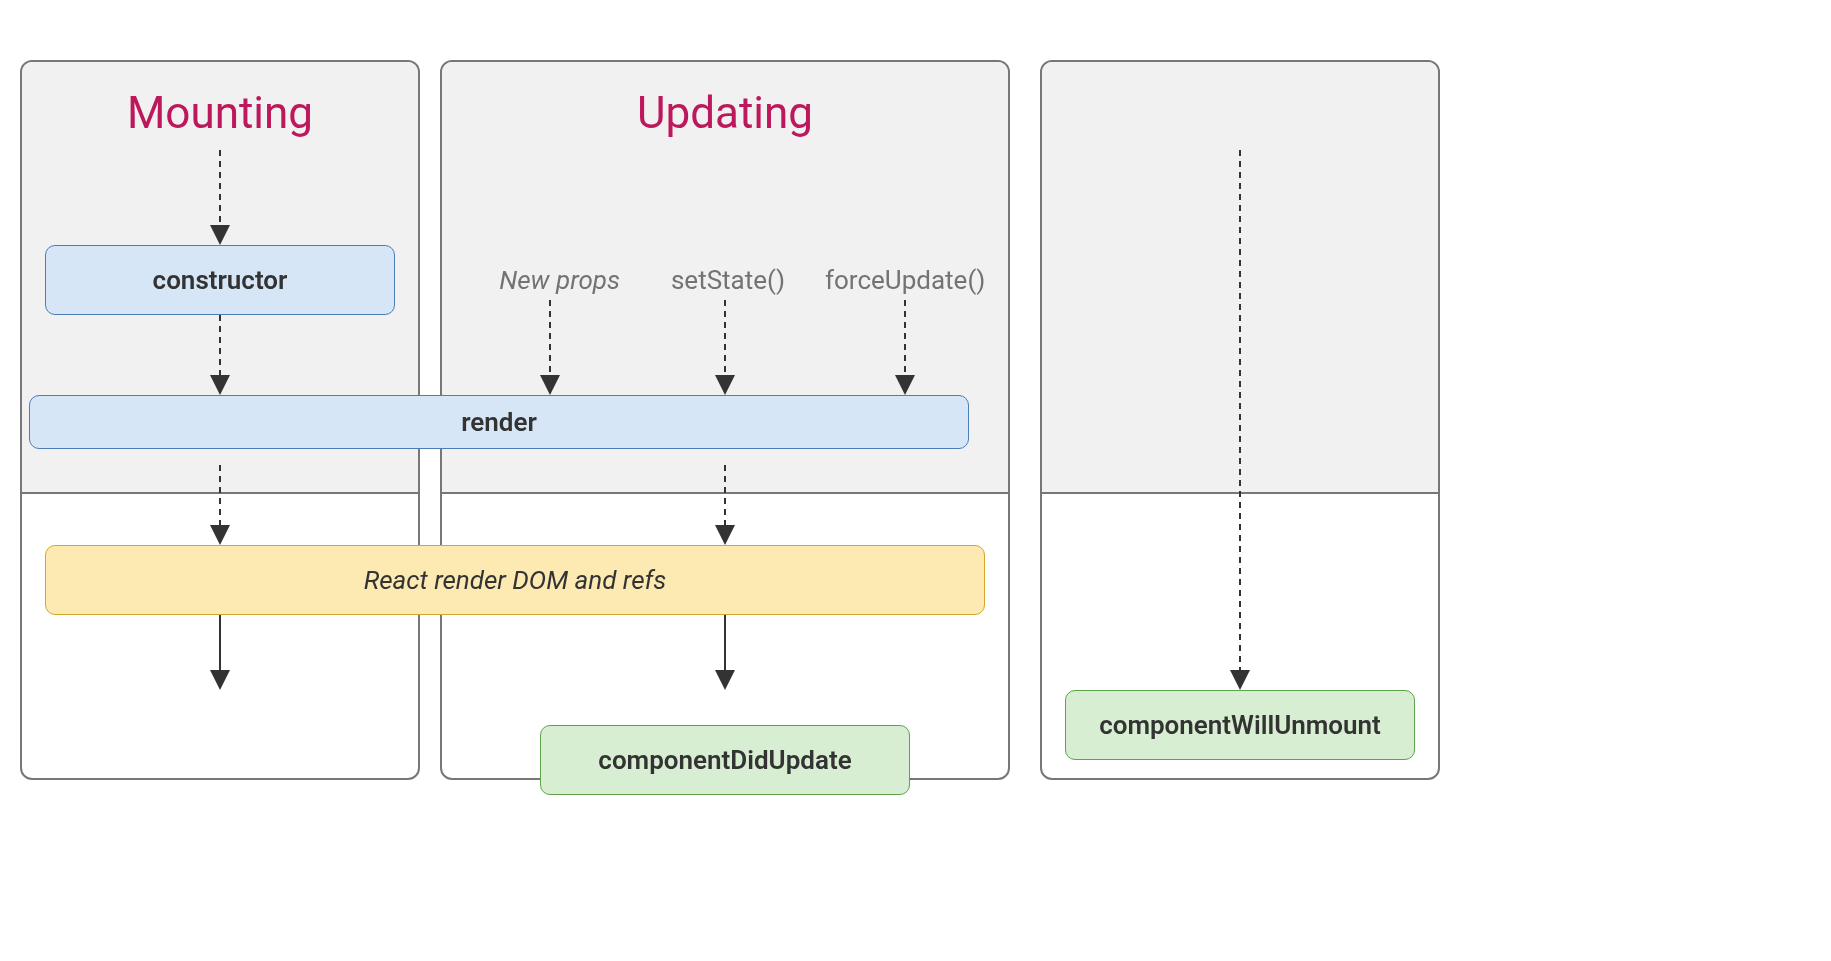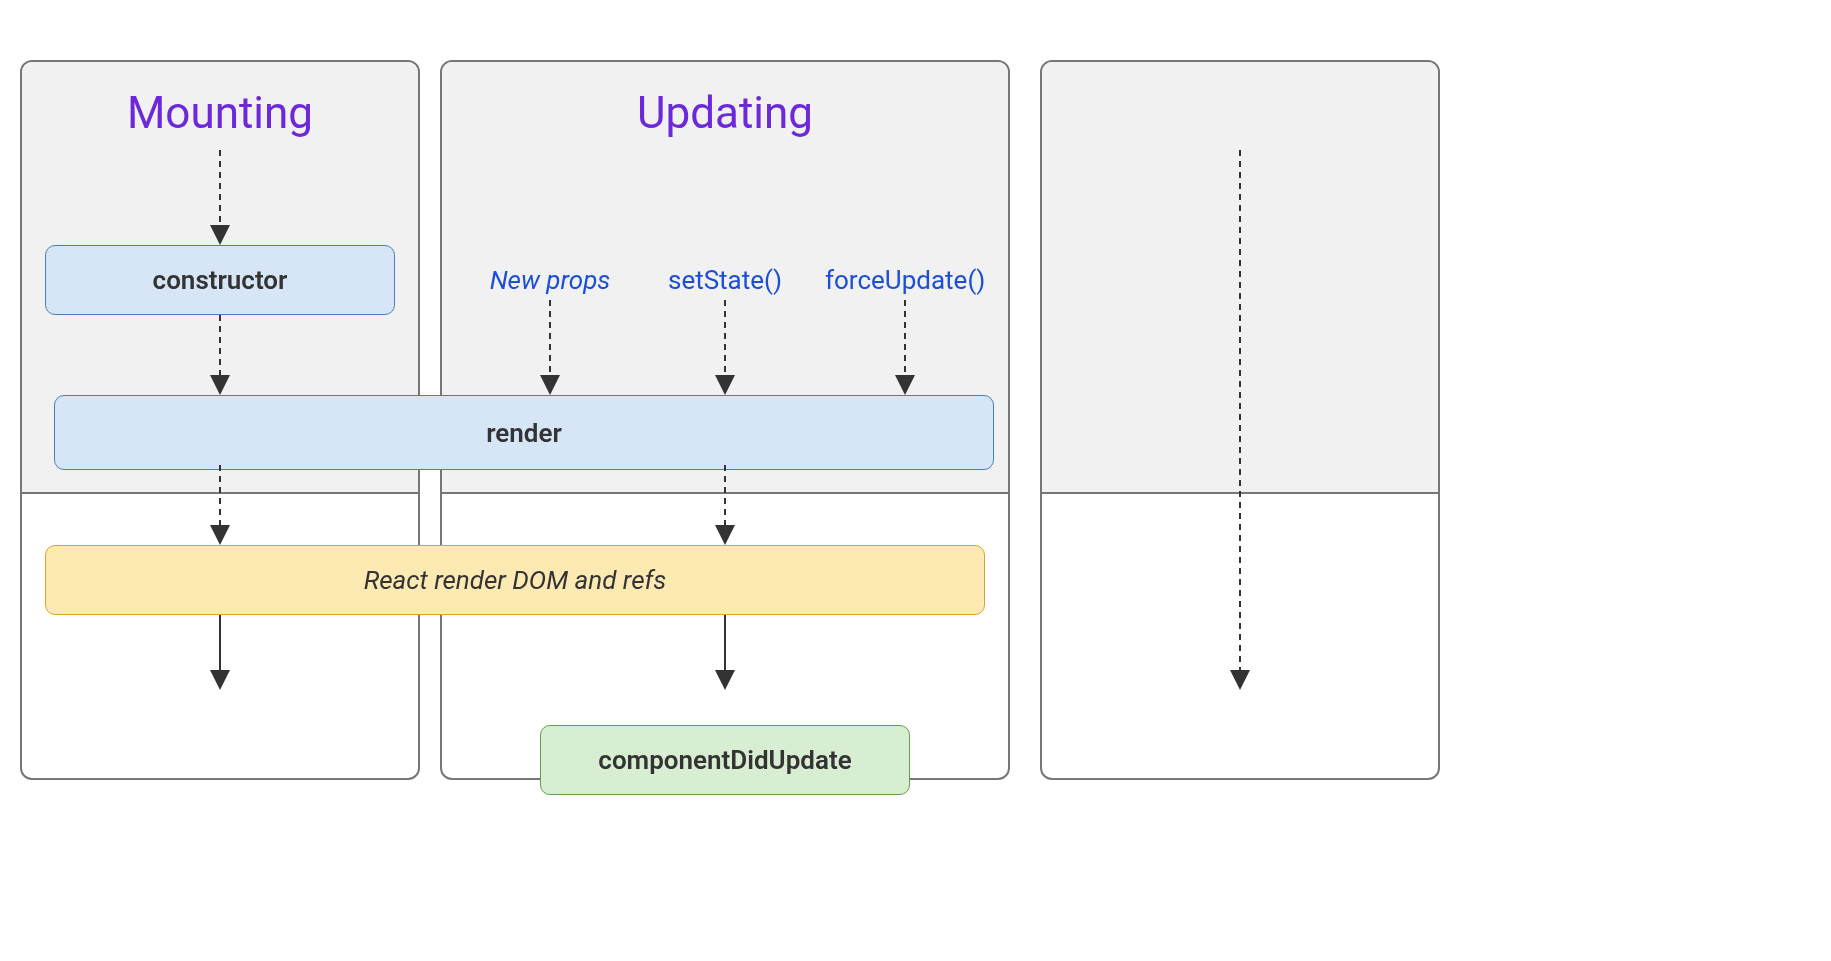--- a/index.html
+++ b/index.html
@@ -36,21 +36,21 @@
 }
 
 
 .col-title {
   position: absolute;
   left: 0;
   right: 0;
   text-align: center;
   font-size: 44px;
   font-weight: 400;
-  color: #6d28d9;
+  color: #be185d;
 }
 
 
 .lifecycle-box {
   position: absolute;
   border-radius: 10px;
   border: 1.5px solid;
   text-align: center;
   font-size: 26px;
   font-weight: 600;
@@ -61,22 +61,22 @@
   box-sizing: border-box;
 }
 .box-blue   { background: #d7e6f7; border-color: #4a7fb5; }
 .box-yellow { background: #fde9b2; border-color: #d6a62a; font-style: italic; font-weight: 400; }
 .box-green  { background: #d8eed2; border-color: #5fa24b; }
 
 
 .trigger-label {
   position: absolute;
   font-size: 26px;
-  color: #1d4ed8;
-  text-align: center;
+  color: #737373;
+  text-align: right;
 }
 .trigger-italic { font-style: italic; }
 
 
 .arrow-svg {
   position: absolute;
   overflow: visible;
 }
 </style>
 </head>
@@ -95,33 +95,36 @@
   </div>
 
   <div class="col" style="left:1040px; top:60px; width:400px; height:720px;">
     <div class="shaded" style="height:430px;"></div>
   </div>
 
   <div class="lifecycle-box box-blue" style="left:45px; top:245px; width:350px; height:70px;">
     <span>constructor</span>
   </div>
 
-  <div class="lifecycle-box box-blue" style="left:54px; top:395px; width:940px; height:75px;">
+  <div class="lifecycle-box box-blue" style="left:29px; top:395px; width:940px; height:54px;">
     <span>render</span>
   </div>
 
   <div class="lifecycle-box box-yellow" style="left:45px; top:545px; width:940px; height:70px;">
     <span>React render DOM and refs</span>
   </div>
 
 
   <div class="lifecycle-box box-green" style="left:540px; top:690px; width:370px; height:70px;margin-top:35px;">
     <span>componentDidUpdate</span>
   </div>
 
+  <div class="lifecycle-box box-green" style="left:1065px; top:690px; width:350px; height:70px;">
+    <span>componentWillUnmount</span>
+  </div>
 
   <div class="trigger-label trigger-italic" style="left:480px; top:265px; width:140px;">New props</div>
 
   <div class="trigger-label" style="left:665px; top:265px; width:120px;">setState()</div>
 
   <div class="trigger-label" style="left:825px; top:265px; width:160px;">forceUpdate()</div>
 
   <svg width="0" height="0" style="position:absolute">
     <defs>
       <marker id="arrowhead" markerWidth="12" markerHeight="12" refX="6" refY="6" orient="auto">

